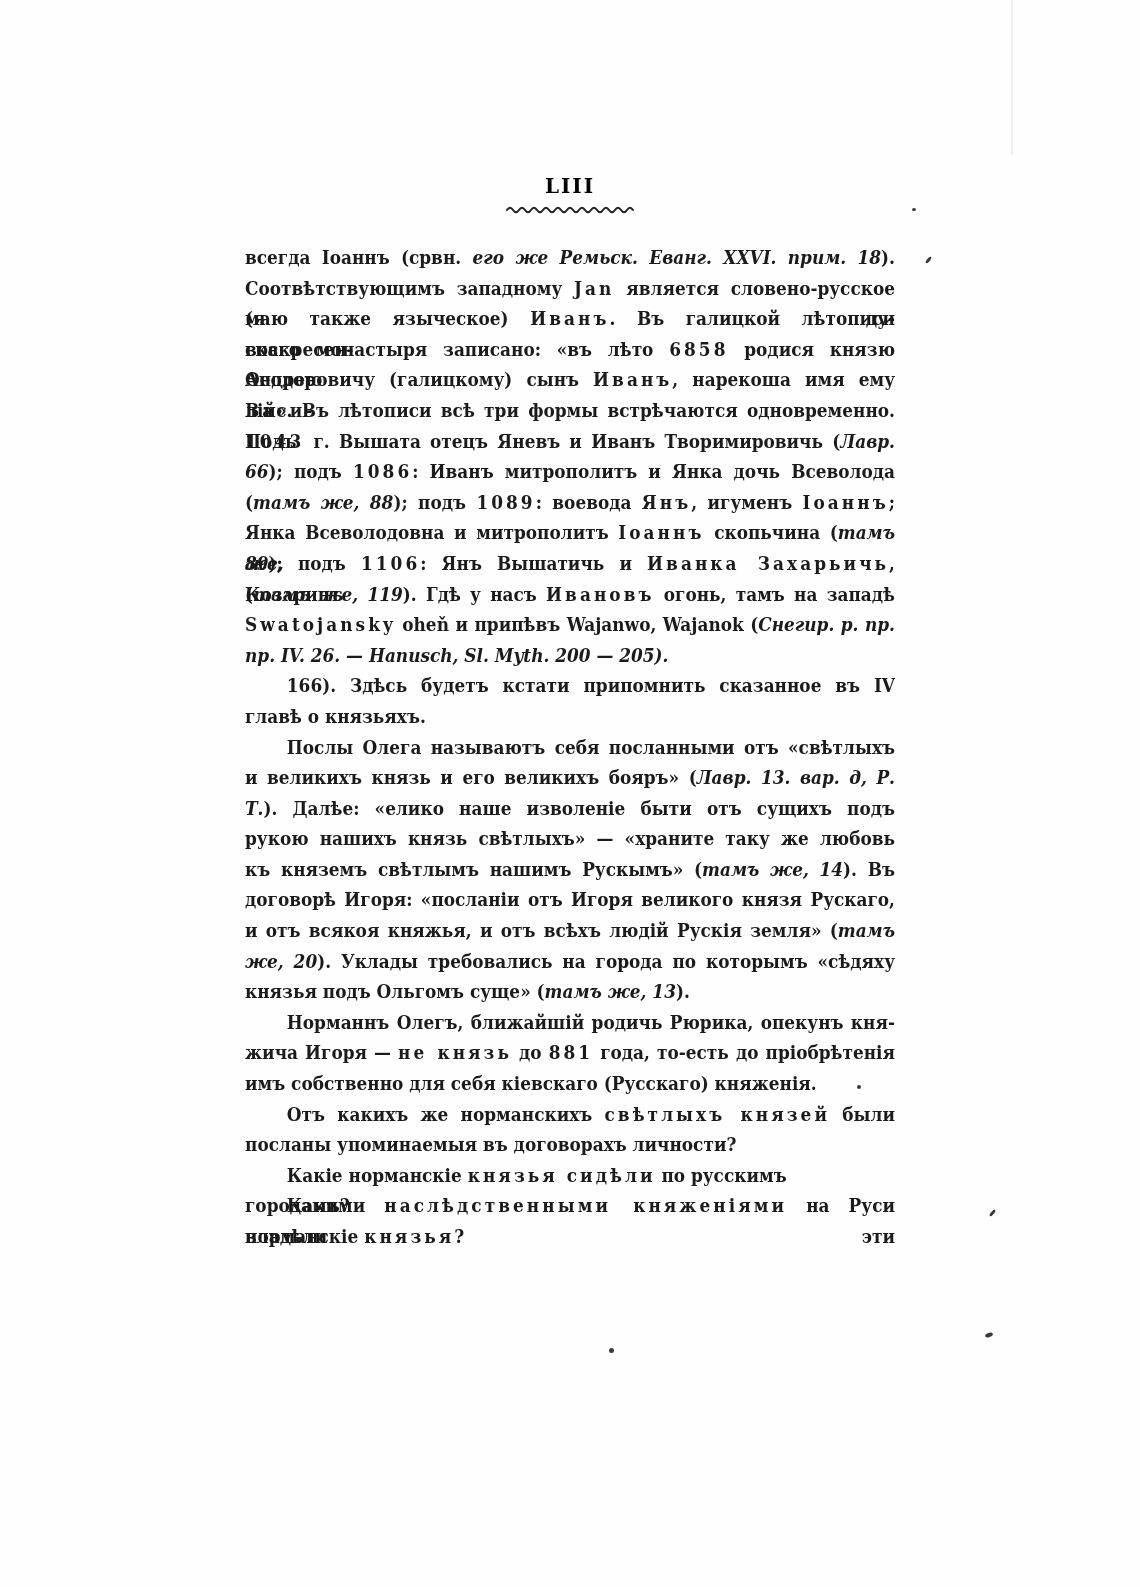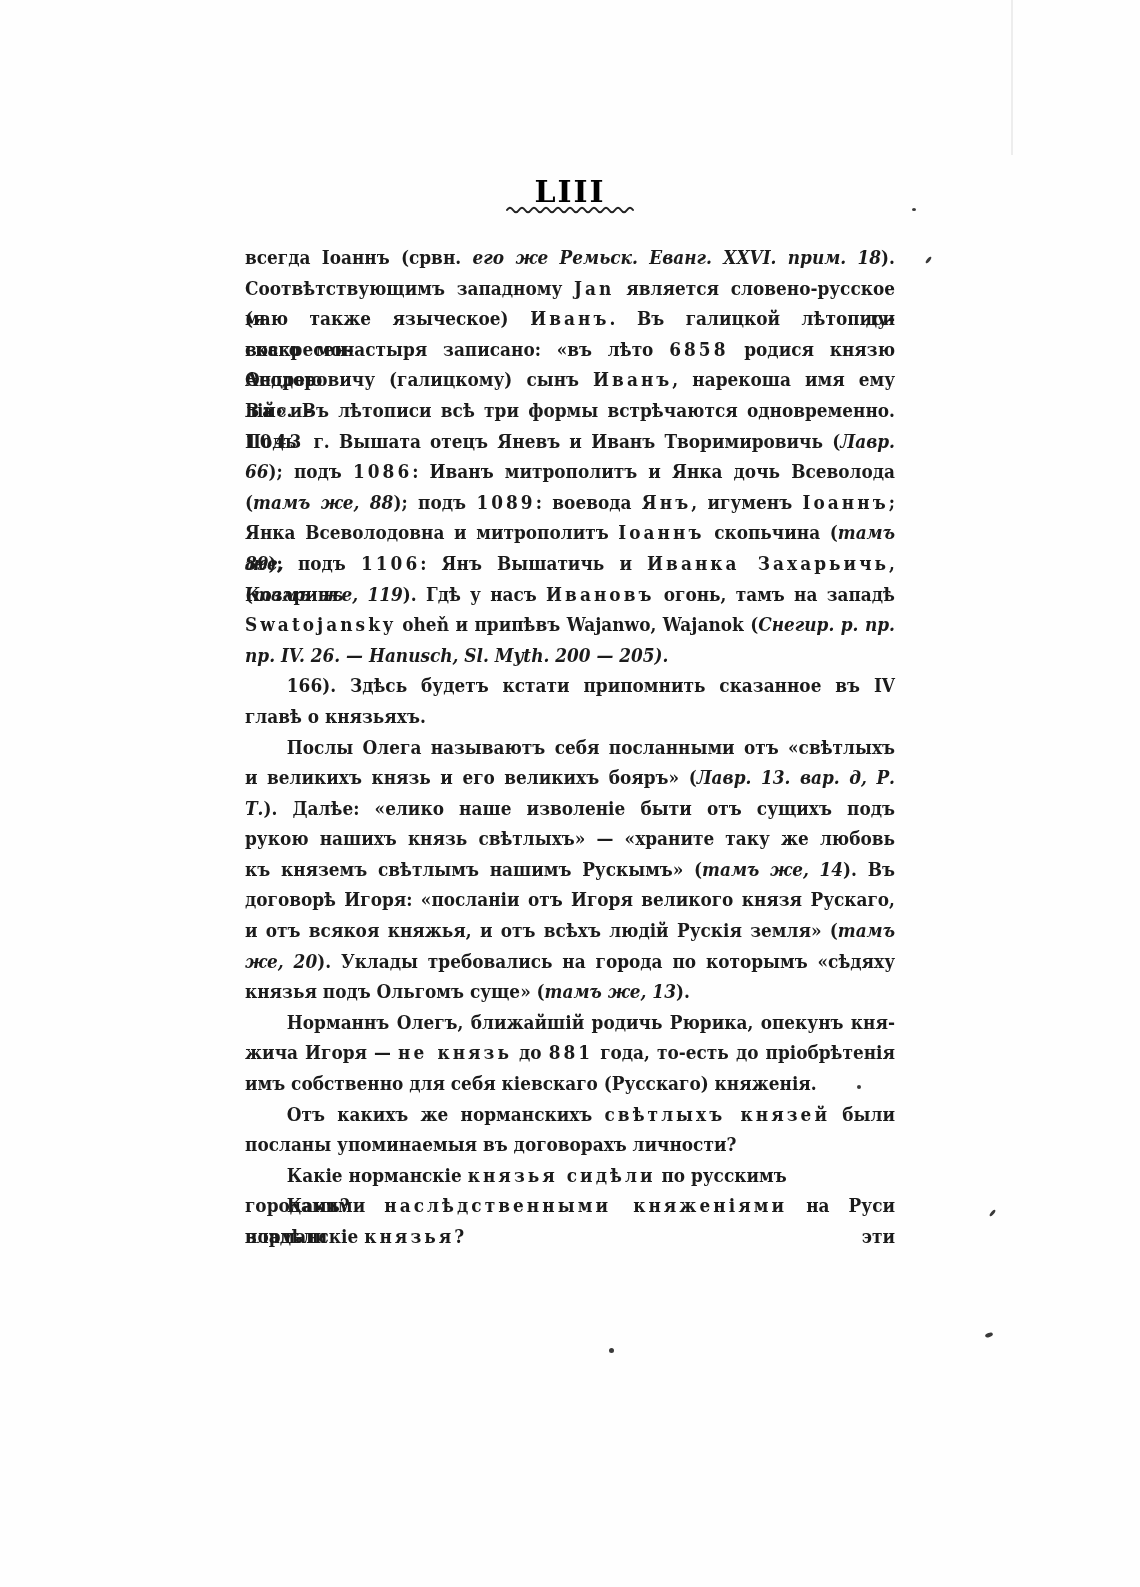--- a/index.html
+++ b/index.html
@@ -16,21 +16,21 @@
   .page {
     position: absolute;
     inset: 0;
   }
   .page-number {
     position: absolute;
     top: 174px;
     left: 245px;
     width: 650px;
     text-align: center;
-    font-size: 30px;
+    font-size: 20px;
     font-weight: bold;
     letter-spacing: 2px;
   }
   .wavy {
     position: absolute;
     top: 203px;
     left: 506px;
   }
   .text-block {
     position: absolute;

